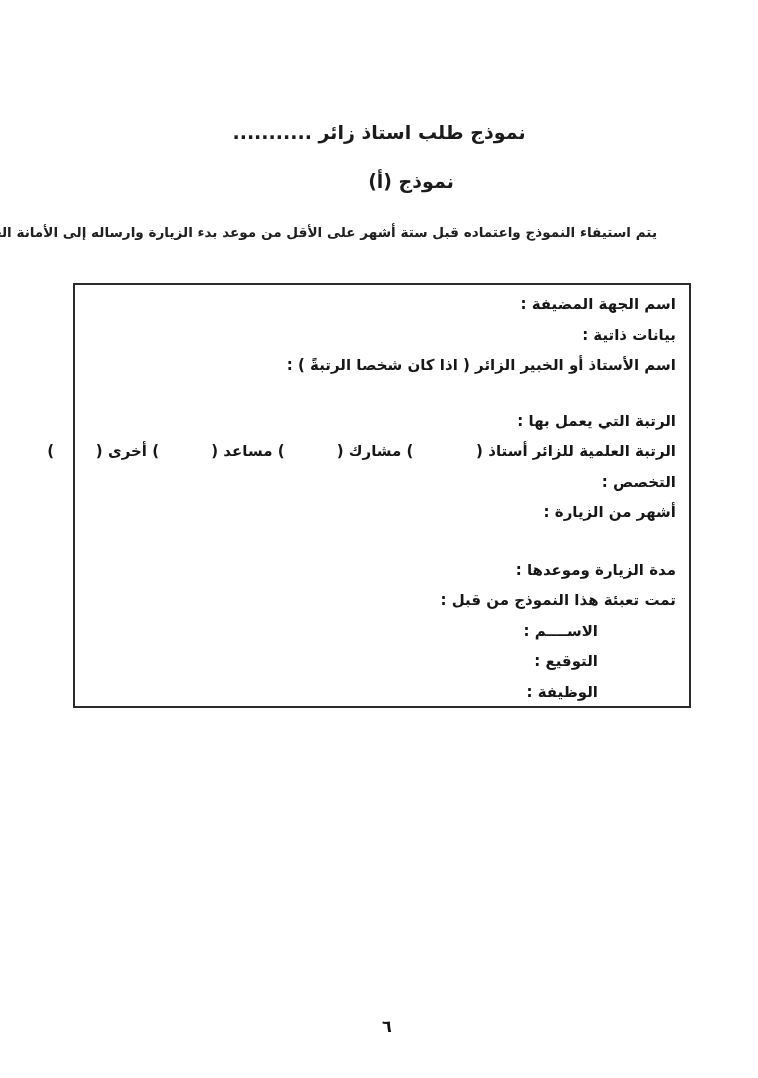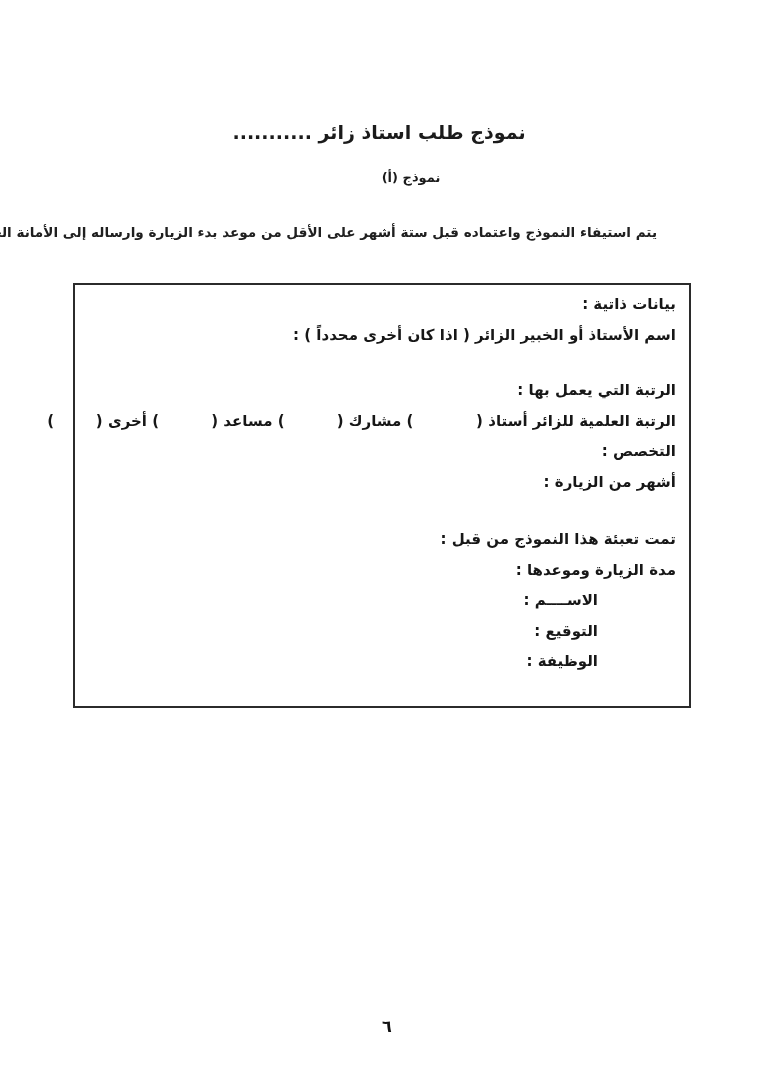--- a/index.html
+++ b/index.html
@@ -29,21 +29,21 @@
     white-space: pre;
   }
   .doc-subtitle {
     position: absolute;
     top: 170px;
     left: 0;
     right: 0;
     padding-left: 64px;
     text-align: center;
     direction: rtl;
-    font-size: 13px;
+    font-size: 19px;
     font-weight: bold;
   }
   .note-line {
     position: absolute;
     top: 224px;
     right: 101px;
     direction: rtl;
     font-size: 13.6px;
     font-weight: 600;
     white-space: pre;
@@ -106,30 +106,31 @@
 <div class="page">
 
   <div class="doc-title">نموذج طلب استاذ زائر ...........</div>
 
   <div class="doc-subtitle">نموذج (أ)</div>
 
   <div class="note-line">يتم استيفاء النموذج واعتماده قبل ستة أشهر على الأقل من موعد بدء الزيارة وارساله إلى الأمانة العامة *</div>
 
   <div class="form-box">
     <div class="form-content">
+      <div class="form-line">اسم الجهة المضيفة :</div>
       <div class="form-line">بيانات ذاتية :</div>
-      <div class="form-line">اسم الأستاذ أو الخبير الزائر ( اذا كان أخرى محدداً ) :</div>
+      <div class="form-line">اسم الأستاذ أو الخبير الزائر ( اذا كان شخصا الرتبةً ) :</div>
       <div class="spacer-a"></div>
       <div class="form-line">الرتبة التي يعمل بها :</div>
       <div class="form-line">الرتبة العلمية للزائر أستاذ (            ) مشارك (          ) مساعد (          ) أخرى (        )</div>
       <div class="form-line">التخصص :</div>
       <div class="form-line">أشهر من الزيارة :</div>
       <div class="spacer-b"></div>
+      <div class="form-line">مدة الزيارة وموعدها :</div>
       <div class="form-line">تمت تعبئة هذا النموذج من قبل :</div>
-      <div class="form-line">مدة الزيارة وموعدها :</div>
       <div class="form-line indent">الاســــم :</div>
       <div class="form-line indent">التوقيع :</div>
       <div class="form-line indent">الوظيفة :</div>
     </div>
   </div>
 
 
   <div class="page-number">٦</div>
 
 </div>

